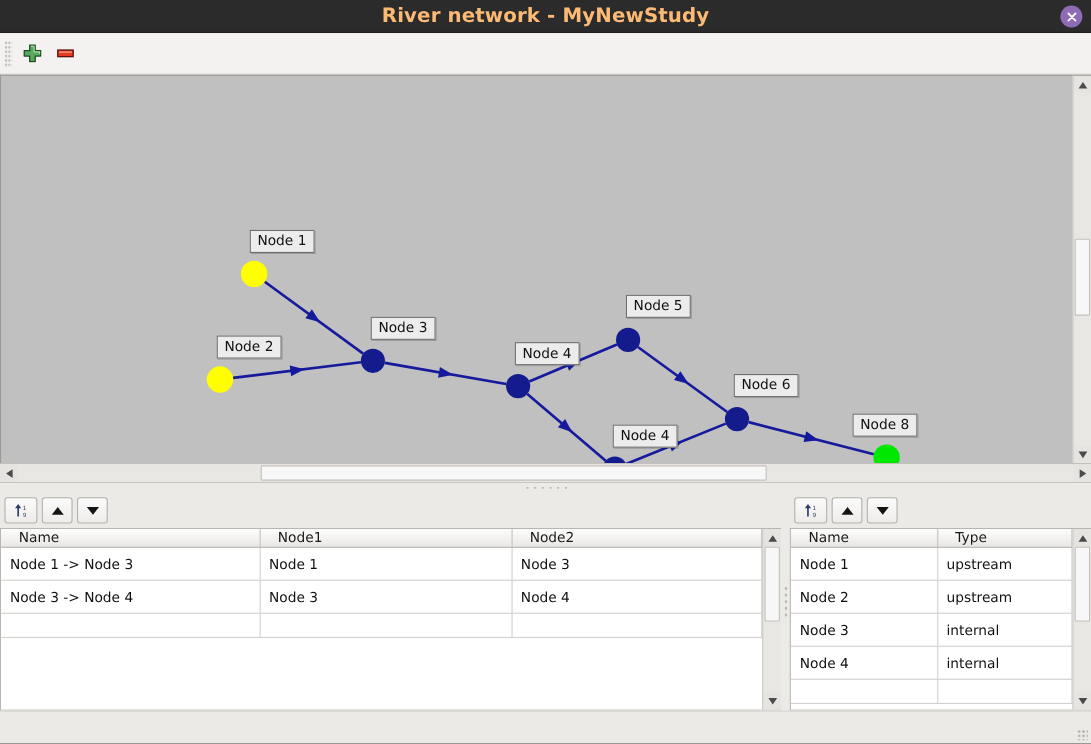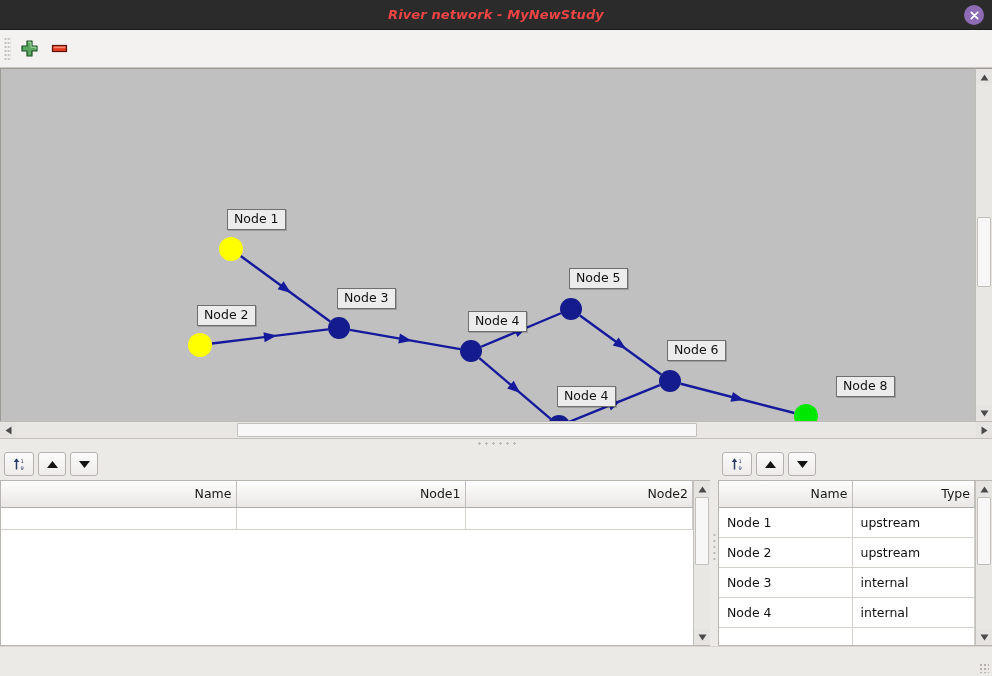--- a/index.html
+++ b/index.html
@@ -19,26 +19,25 @@
 
   
   #titlebar {
     position: relative;
     height: 30px; flex: 0 0 30px;
     background: #2b2b2b;
     display: flex; align-items: center; justify-content: center;
     border-bottom: 1px solid #1c1c1c;
   }
   #title-text {
-    color: #ef4444;
-    font-size: 13px;
+    color: #fdba74;
+    font-size: 18px;
     font-weight: bold;
     letter-spacing: 0.1px;
     white-space: nowrap;
-    font-style: italic;
   }
   #close-btn {
     position: absolute;
     right: 8px; top: 5px;
     width: 20px; height: 20px;
     border-radius: 50%;
     background: #8d6bb5;
     display: flex; align-items: center; justify-content: center;
     cursor: pointer;
   }
@@ -185,29 +184,29 @@
     display: flex; flex-direction: row;
     min-height: 0;
     background: #fff;
     border: 1px solid #b9b6b2;
     border-right: none;
     overflow: hidden;
   }
   .table-scrollport { flex: 1 1 auto; min-width: 0; overflow: hidden; background: #fff; }
   table.grid { border-collapse: collapse; width: 100%; table-layout: fixed; }
   table.grid th {
-    height: 26px;
+    height: 16px;
     background: linear-gradient(#fdfdfd, #e9e7e5);
     border-right: 1px solid #c3c0bc;
     border-bottom: 1px solid #b0adaa;
     font-size: 12.5px;
     font-weight: normal;
     color: #1a1a1a;
-    text-align: right;
-    padding: 0 4px;
+    text-align: left;
+    padding: 0 16px;
   }
   table.grid td {
     height: 30px;
     border-right: 1px solid #d3d0cc;
     border-bottom: 1px solid #d3d0cc;
     font-size: 12.5px;
     color: #111;
     padding: 0 8px;
     background: #fff;
     white-space: nowrap;
@@ -305,21 +304,21 @@
             </g>
         </svg>
         <div id="labels-layer">
             <div class="node-label" style="left: 226px; top: 140px;">Node 1</div>
             <div class="node-label" style="left: 196px; top: 236px;">Node 2</div>
             <div class="node-label" style="left: 336px; top: 219px;">Node 3</div>
             <div class="node-label" style="left: 467px; top: 242px;">Node 4</div>
             <div class="node-label" style="left: 568px; top: 199px;">Node 5</div>
             <div class="node-label" style="left: 556px; top: 317px;">Node 4</div>
             <div class="node-label" style="left: 666px; top: 271px;">Node 6</div>
-            <div class="node-label" style="left: 835px; top: 307px;">Node 8</div>
+            <div class="node-label" style="left: 774px; top: 307px;">Node 8</div>
           </div>
       </div>
       <div class="vscroll">
         <div class="sb-arrow">
           <svg width="9" height="7" viewBox="0 0 9 7">
               <polygon points="4.5,0.5 8.5,6.5 0.5,6.5" fill="#4a4a4a"></polygon>
             </svg>
         </div>
         <div class="sb-track">
           <div class="sb-thumb" style="left:1px; right:1px; top:132px; height:70px;"></div>
@@ -386,20 +385,30 @@
                 <col>
               </colgroup>
             <thead>
                 <tr id="reach-head">
                   <th>Name</th>
                   <th>Node1</th>
                   <th>Node2</th>
                 </tr>
               </thead>
             <tbody id="reach-body">
+                <tr>
+                  <td>Node 1 -&gt; Node 3</td>
+                  <td>Node 1</td>
+                  <td>Node 3</td>
+                </tr>
+                <tr>
+                  <td>Node 3 -&gt; Node 4</td>
+                  <td>Node 3</td>
+                  <td>Node 4</td>
+                </tr>
                 <tr class="empty-row">
                   <td></td>
                   <td></td>
                   <td></td>
                 </tr>
               </tbody>
           </table>
         </div>
         <div class="table-vscroll">
           <div class="sb-arrow">

